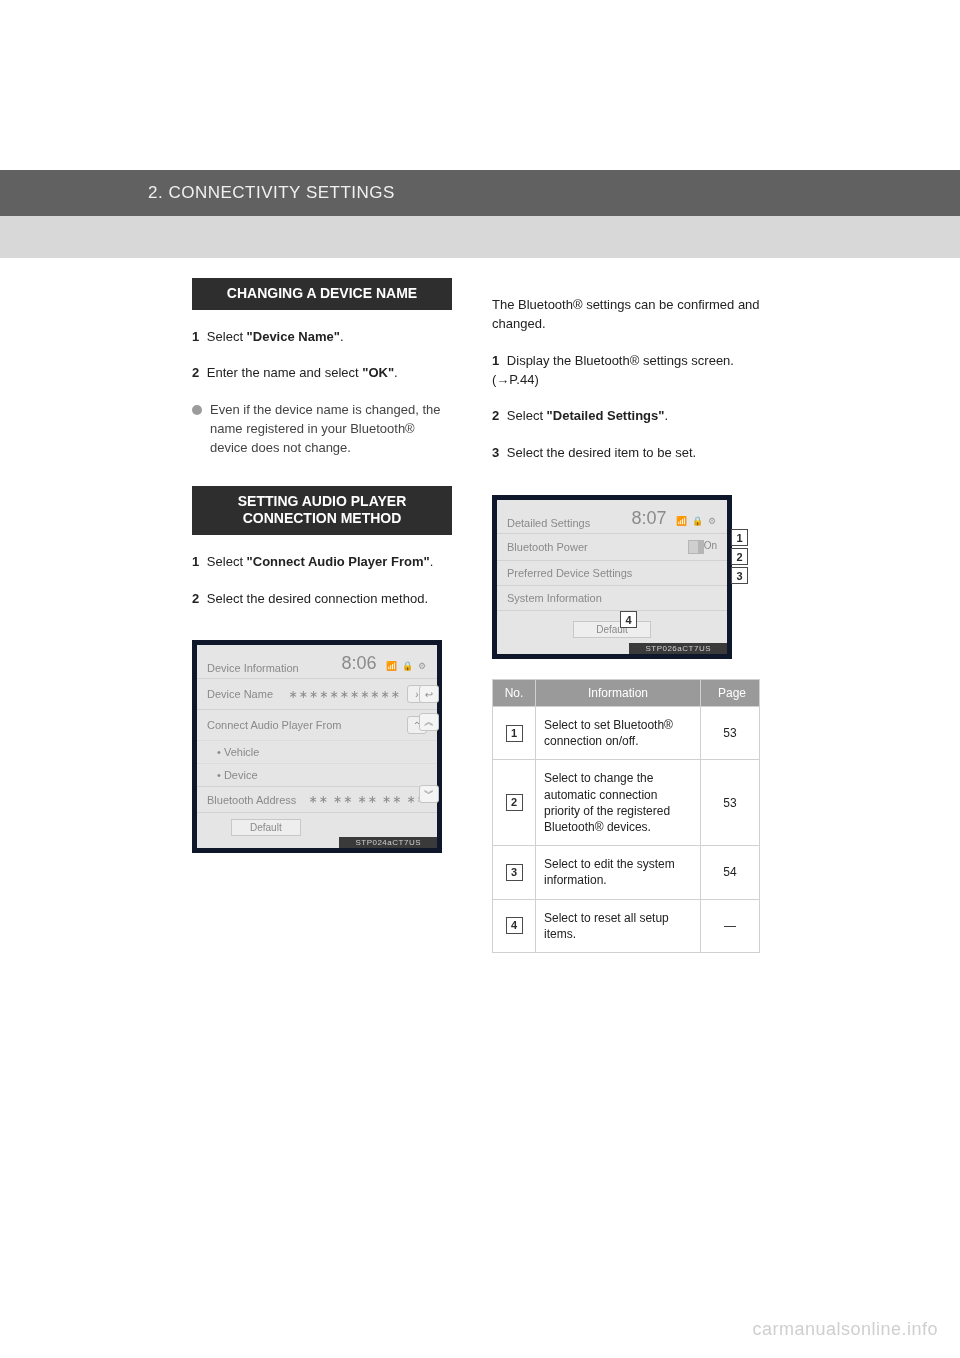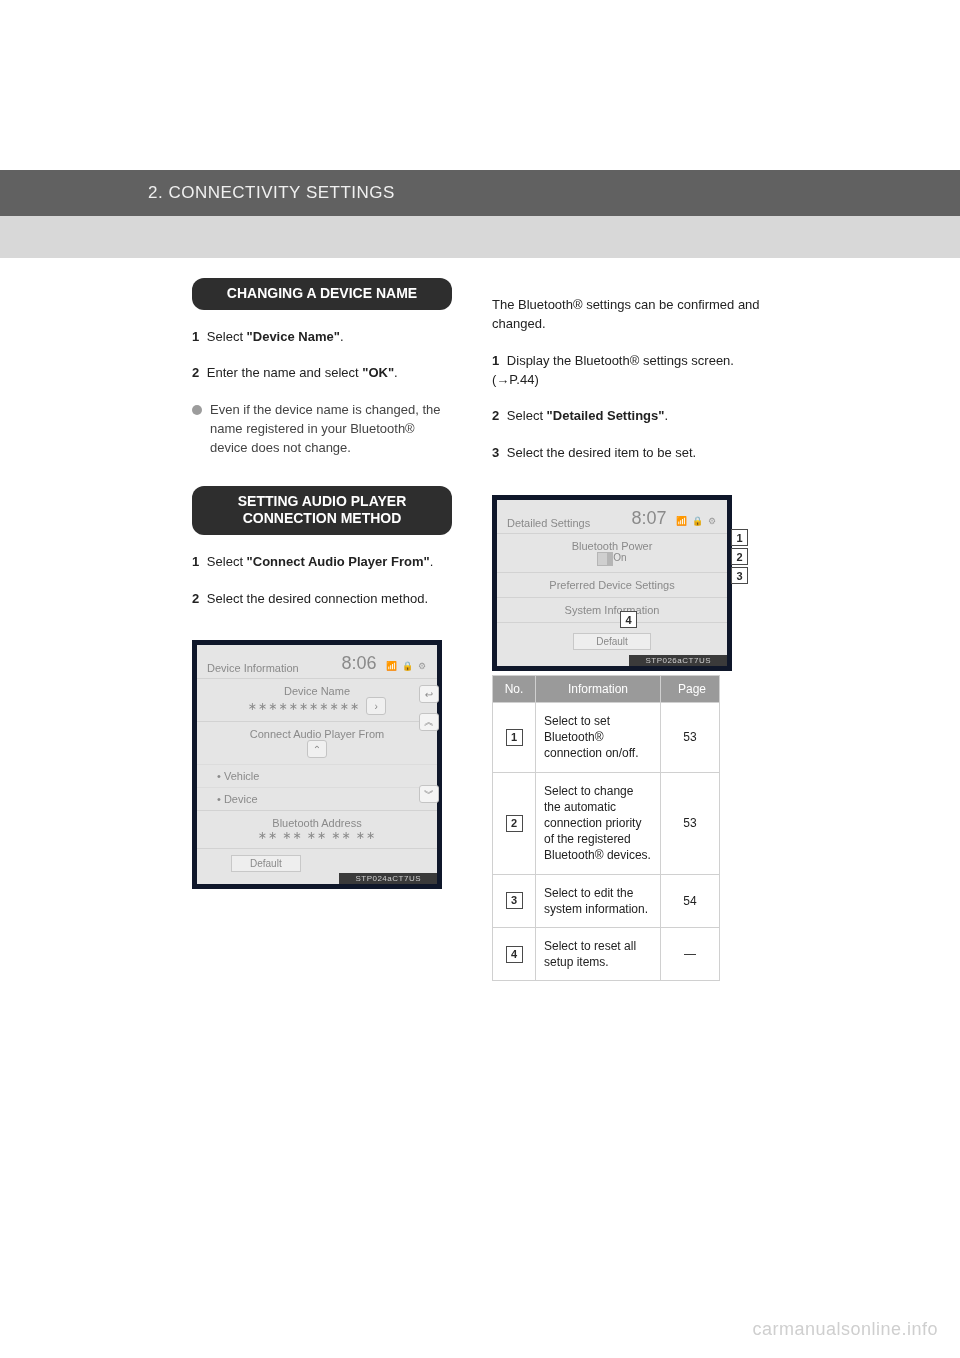--- a/index.html
+++ b/index.html
@@ -63,21 +63,21 @@
   
   .title-bar-dark, .title-bar-light {
     color: #fff;
     font-weight: bold;
     font-size: 14px;
     text-align: center;
     padding: 7px 6px;
     line-height: 1.25;
     box-sizing: border-box;
   }
-  .title-bar-dark  { background: var(--panel-dark); border-radius: 12px; }
+  .title-bar-dark  { background: var(--panel-dark); }
   .title-bar-light { background: var(--panel-light); }
   sup { font-size: 0.7em; }
 
   
   .step {
     font-size: 13px;
     line-height: 1.45;
     margin-top: 18px;
   }
   .step .num { font-weight: bold; margin-right: 4px; }
@@ -131,21 +131,20 @@
     color: #9a9a9a; font-size: 9px; letter-spacing: 1px;
     display: inline-flex; gap: 3px; margin-left: 6px; align-items: flex-end;
     padding-bottom: 3px;
   }
   .screen .row {
     display: flex;
     justify-content: space-between;
     align-items: center;
     padding: 6px 10px;
     border-top: 1px solid #d2d2d2;
-    flex-direction: column;
   }
   .screen .row .dots { color: #8a8a8a; letter-spacing: 1px; }
   .screen .row .chev-box {
     width: 18px; height: 16px;
     border: 1px solid #c4c4c4;
     border-radius: 3px;
     display: flex; align-items: center; justify-content: center;
     font-size: 10px; color: #8a8a8a;
     background: #f0f0f0;
   }
@@ -247,23 +246,23 @@
     font-size: 10px;
   }
   .screen-wrap .callout-4 {
     position: absolute;
     left: 128px;
     top: 116px;
   }
 
   
   .info-table {
-    width: 228px;
+    width: 268px;
     border-collapse: collapse;
-    margin-top: 4px;
+    margin-top: 20px;
     font-size: 12px;
   }
   .info-table th {
     background: #9a9a9a;
     color: #fff;
     font-weight: normal;
     padding: 6px 4px;
     border: 1px solid #d0d0d0;
     text-align: center;
   }

